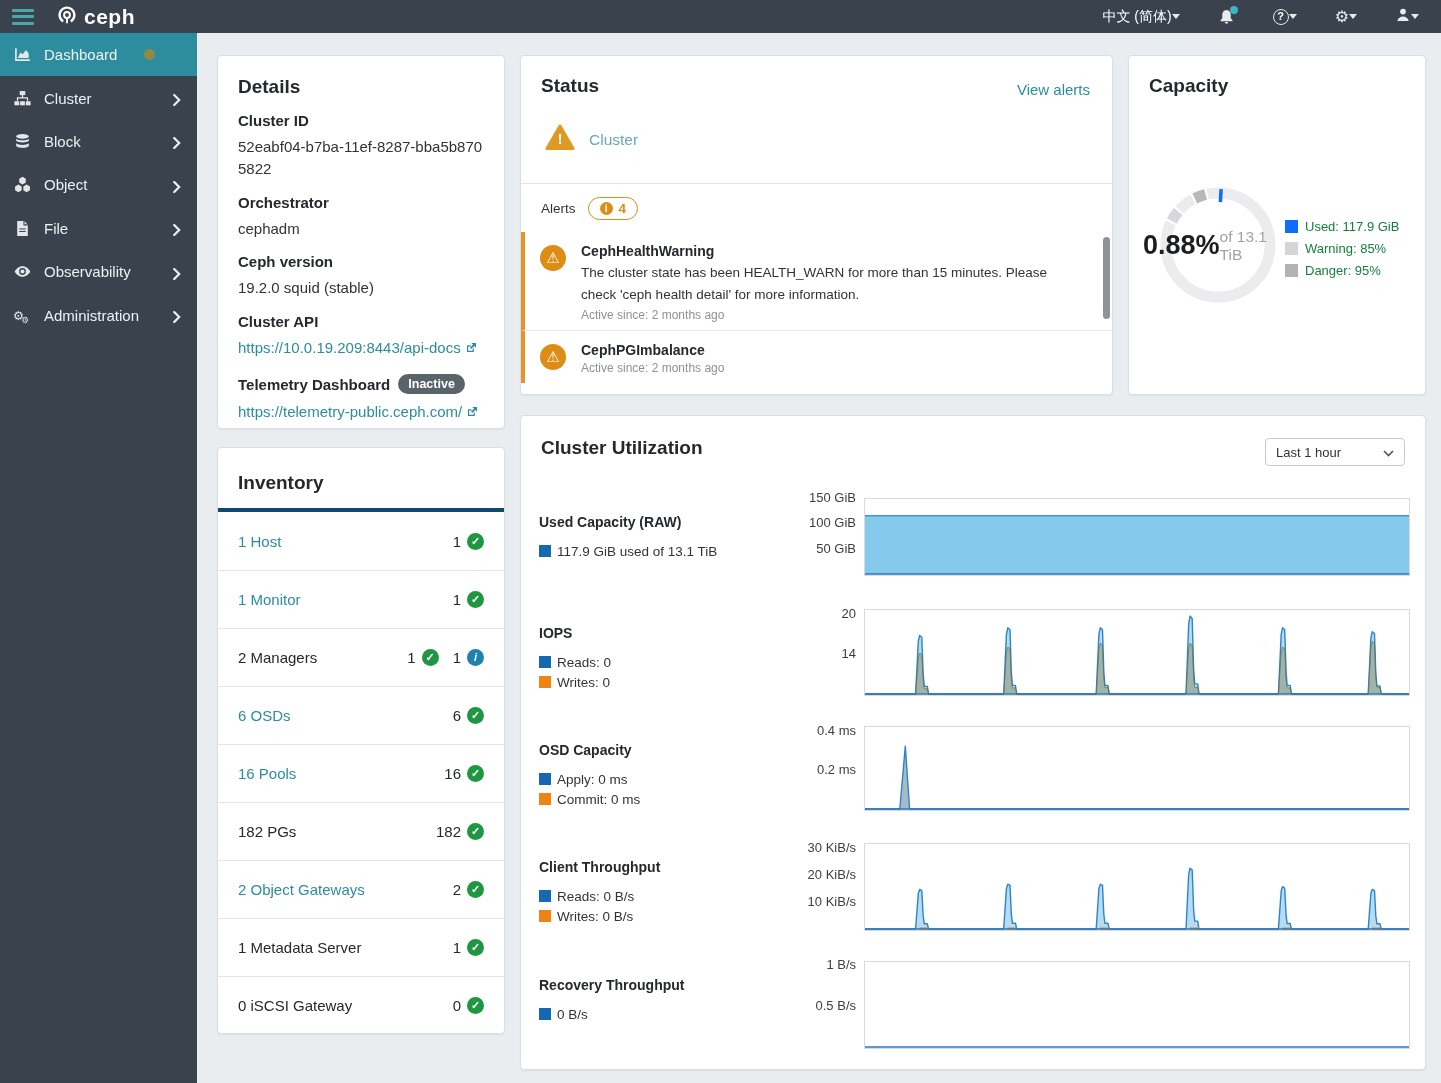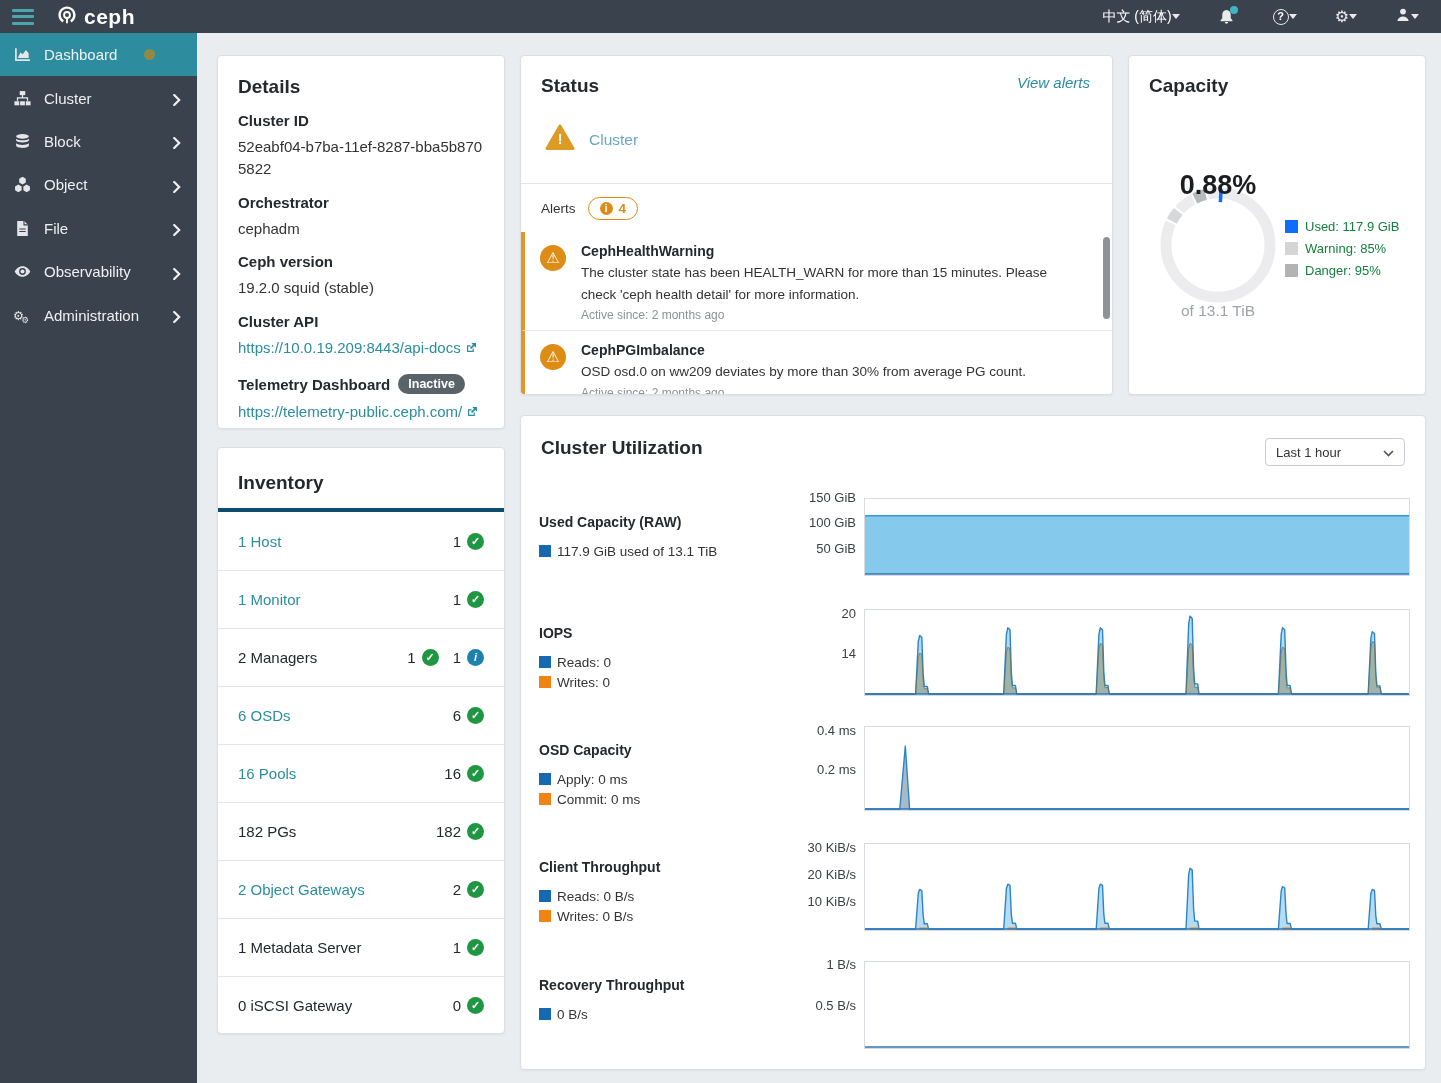--- a/index.html
+++ b/index.html
@@ -39,41 +39,41 @@
   
   #details { left:217px; top:55px; width:288px; height:374px; padding:20px 20px; overflow:hidden;}
   .d-label { font-size:15px; font-weight:bold; color:#24292e; margin-top:14px;}
   .d-value { font-size:15px; color:#333; margin-top:7px; word-break:break-all; line-height:1.45;}
   a.teal, .teal-link { color:var(--accent,#2b8d9f); text-decoration:none; cursor:pointer; font-size:15px;}
   .ext-ico { display:inline-block; vertical-align:-1px; margin-left:4px;}
   .badge-inactive { display:inline-block; background:#5b636a; color:#fff; font-size:12.5px; font-weight:bold; padding:3px 10px; border-radius:11px; margin-left:8px; vertical-align:2px;}
   
   #status { left:520px; top:55px; width:593px; height:340px; overflow:hidden;}
   #status .card-title { position:absolute; left:20px; top:19px;}
-  .view-alerts { position:absolute; right:22px; top:18px; font-size:13.5px;font-style:italic;}
+  .view-alerts { position:absolute; right:22px; top:25px; font-size:13.5px;}
   .cluster-row { position:absolute; left:24px; top:68px; display:flex; align-items:center; gap:14px;}
   .cluster-link { font-size:15.5px; color:var(--link_light_blue,#6aa6c4); cursor:pointer; text-decoration:none;}
   .alerts-bar { position:absolute; top:127px; left:0; right:0; height:49px; border-top:1px solid #e3e6e9; display:flex; align-items:center; padding-left:20px;}
   .alerts-label { font-size:13.5px; color:#333; margin-right:12px;}
   .alerts-pill { display:inline-flex; align-items:center; gap:6px; border:1.5px solid var(--warning_orange,#dd8c16); border-radius:13px; padding:3px 11px; cursor:pointer;}
   .pill-i { width:13px;height:13px;border-radius:50%;background:var(--warning_orange,#dd8c16); color:#fff; font-size:10px; font-weight:bold; line-height:13px; text-align:center;}
   .alerts-count { color:var(--warning_orange,#dd8c16); font-weight:bold; font-size:13.5px;}
   .alert-list { position:absolute; top:176px; left:0; right:0; bottom:0; overflow:hidden;}
   .alert-item { position:relative; border-left:4px solid #e2952d; padding:11px 34px 8px 56px; border-bottom:1px solid #e6e9eb; background:#fff;}
   .alert-item:last-child { border-bottom:none;}
   .alert-ico { position:absolute; left:15px; top:13px; width:26px; height:26px; border-radius:50%; background:var(--warning_orange,#dd8c16); color:#fff; font-size:15px; line-height:26px; text-align:center;}
   .alert-name { font-size:14px; font-weight:bold; color:#24292e;}
   .alert-desc { font-size:13.5px; color:#333; line-height:1.6; margin-top:3px;}
   .alert-since { font-size:12px; color:#8d9196; margin-top:3px;}
   .status-scrollbar { position:absolute; right:2px; top:181px; width:7px; height:82px; background:#8f9296; border-radius:4px;}
   
   #capacity { left:1128px; top:55px; width:298px; height:340px;}
   #capacity .card-title { position:absolute; left:20px; top:19px;}
   .donut-wrap { position:absolute; left:14px; top:114px; width:150px; height:150px;}
-  .donut-center { position:absolute; left:14px; top:114px; width:150px; height:150px; display:flex; flex-direction:column; align-items:center; justify-content:space-between;}
+  .donut-center { position:absolute; left:14px; top:114px; width:150px; height:150px; display:flex; flex-direction:row; align-items:center; justify-content:flex-start;}
   .donut-pct { font-size:27px; font-weight:600; color:#1b1d1f;}
   .donut-of { font-size:15.5px; color:#9ea3a8; margin-top:1px;}
   .cap-legend { position:absolute; left:156px; top:159px;}
   .cap-legend-item { display:flex; align-items:center; height:22px; font-size:13px; color:#15803d;}
   .cap-sq { width:13px; height:13px; margin-right:7px; flex:none;}
   
   #inventory { left:217px; top:447px; width:288px; height:587px; overflow:hidden;}
   .inv-head { height:64px; border-bottom:4px solid #0c4a6e; padding:24px 20px 0;}
   .inv-row { height:58px; display:flex; align-items:center; padding:0 20px; border-top:1px solid #e3e6e9; font-size:15px;}
   .inv-row:first-of-type { border-top:none;}
@@ -289,21 +289,20 @@
   <div class="alert-list" id="alert-list">
       <div class="alert-item">
         <span class="alert-ico">⚠</span>
         <div class="alert-name">CephHealthWarning</div>
         <div class="alert-desc">The cluster state has been HEALTH_WARN for more than 15 minutes. Please check 'ceph health detail' for more information.</div>
         <div class="alert-since">Active since: 2 months ago</div>
       </div>
       <div class="alert-item">
         <span class="alert-ico">⚠</span>
         <div class="alert-name">CephPGImbalance</div>
-        <div class="alert-desc">OSD osd.0 on ww209 deviates by more than 30% from average PG count.</div>
         <div class="alert-since">Active since: 2 months ago</div>
       </div>
     </div>
   <div class="status-scrollbar"></div>
 </div>
 
 <div class="card" id="capacity">
   <div class="card-title">Capacity</div>
   <div class="donut-wrap" id="donut"><svg width="150" height="150" viewBox="0 0 150 150">
         <circle cx="75" cy="75" r="52" fill="none" stroke="#ececee" stroke-width="11"></circle>

